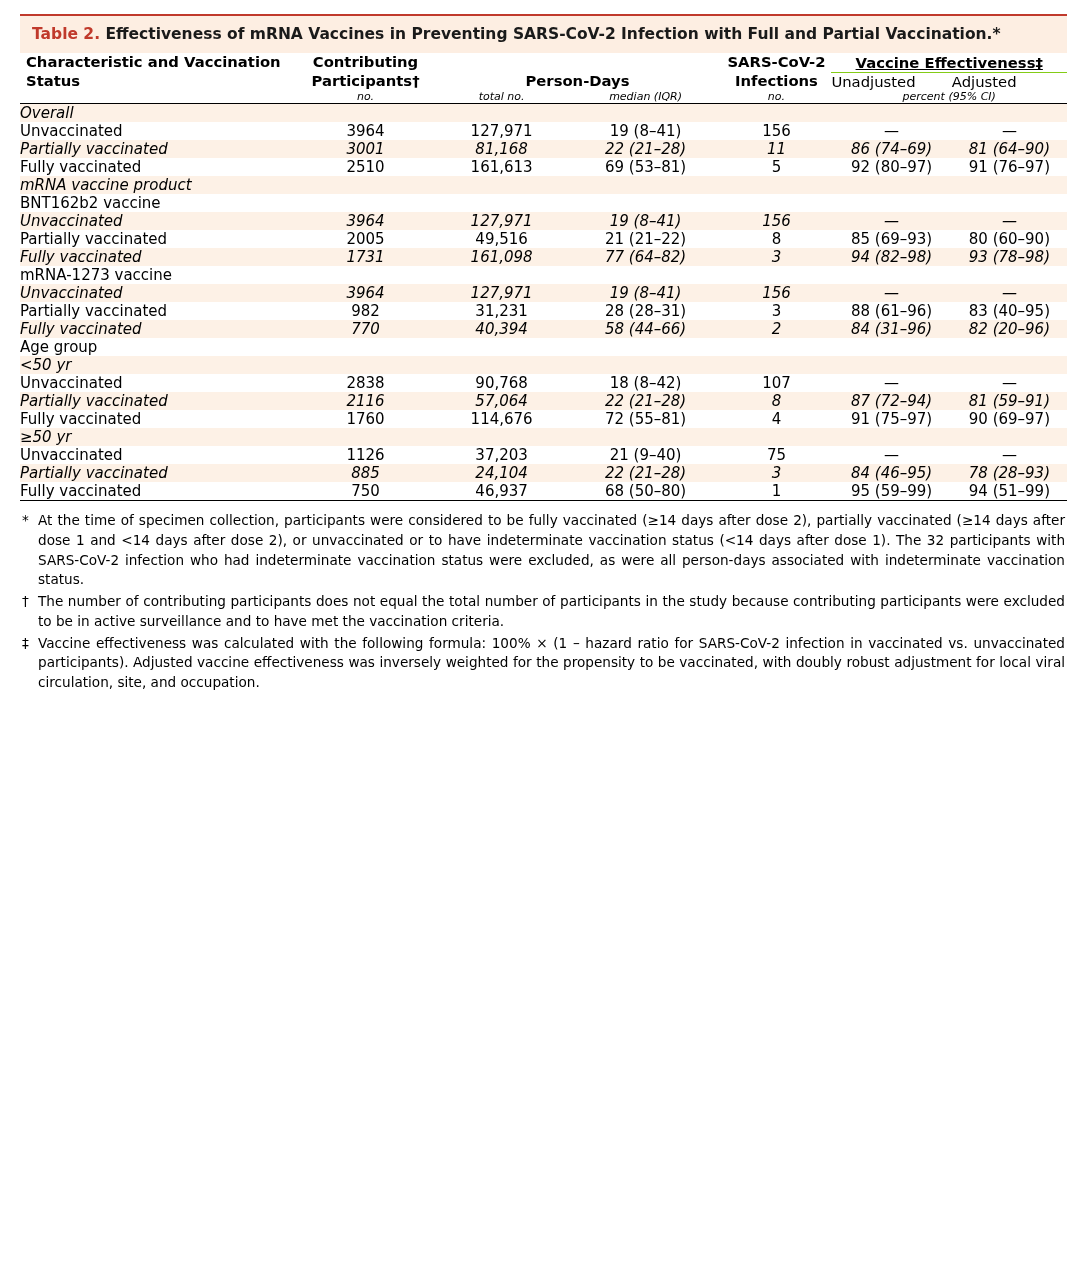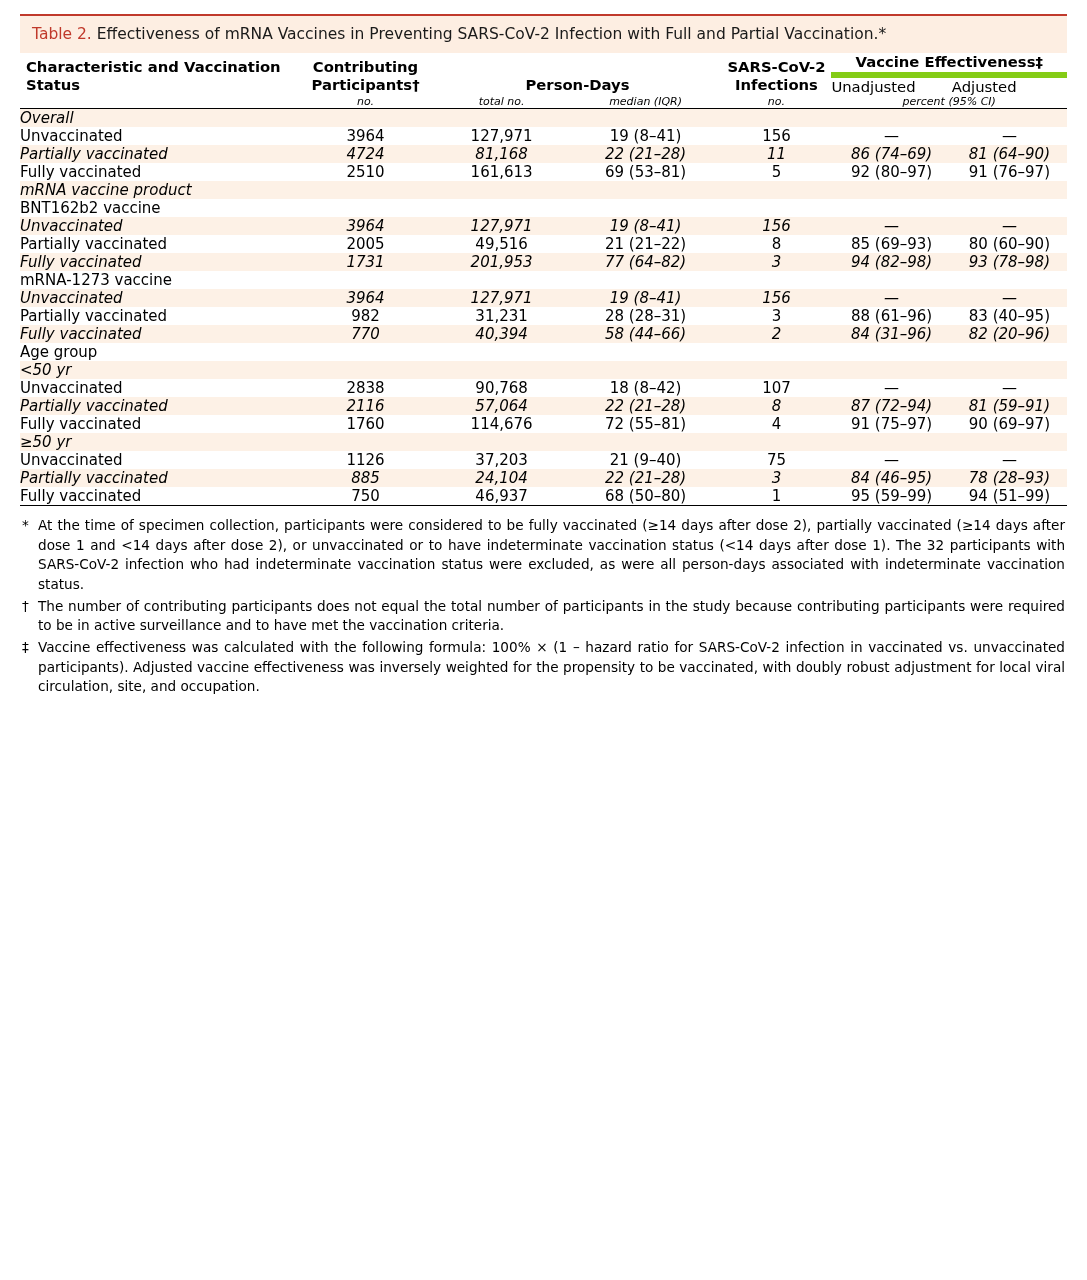--- a/index.html
+++ b/index.html
@@ -17,21 +17,21 @@
     margin: 0 auto;
     padding: 14px 0 0 0;
   }
   
   .title-bar {
     background: #fdeee2;
     border-top: 2px solid #c0392b;
     padding: 9px 12px 9px 12px;
     font-family: "DejaVu Sans", sans-serif;
     font-size: 15.5px;
-    font-weight: normal;
+    font-weight: bold;
     line-height: 1.25;
   }
   .title-label {
     color: #c0392b;
   }
   .title-text {
     color: #1a1a1a;
   }
   
   table.main {
@@ -67,21 +67,22 @@
     font-style: italic;
     font-size: 11px;
     padding: 8px 6px 6px 6px;
     text-align: center;
     border-bottom: 1px solid #000;
   }
   .unit-row td.left {
     text-align: left;
   }
   .ve-underline {
-    border-bottom: 6px solid #84cc16;
+    border-bottom: 1px solid #84cc16;
+    text-decoration: underline;
   }
   .data-row td {
     padding: 8px 6px 8px 6px;
     text-align: center;
     font-size: 15px;
     line-height: 1.2;
   }
   .data-row td.left {
     text-align: left;
   }
@@ -176,21 +177,21 @@
           <td class="left indent1">Unvaccinated</td>
           <td>3964</td>
           <td>127,971</td>
           <td>19 (8–41)</td>
           <td>156</td>
           <td>—</td>
           <td>—</td>
         </tr>
         <tr class="data-row shade">
           <td class="left indent1">Partially vaccinated</td>
-          <td>4724</td>
+          <td>3001</td>
           <td>81,168</td>
           <td>22 (21–28)</td>
           <td>11</td>
           <td>86 (74–69)</td>
           <td>81 (64–90)</td>
         </tr>
         <tr class="data-row">
           <td class="left indent1">Fully vaccinated</td>
           <td>2510</td>
           <td>161,613</td>
@@ -221,21 +222,21 @@
           <td>2005</td>
           <td>49,516</td>
           <td>21 (21–22)</td>
           <td>8</td>
           <td>85 (69–93)</td>
           <td>80 (60–90)</td>
         </tr>
         <tr class="data-row shade">
           <td class="left indent2">Fully vaccinated</td>
           <td>1731</td>
-          <td>201,953</td>
+          <td>161,098</td>
           <td>77 (64–82)</td>
           <td>3</td>
           <td>94 (82–98)</td>
           <td>93 (78–98)</td>
         </tr>
         <tr class="data-row">
           <td class="left indent1">mRNA-1273 vaccine</td>
           <td colspan="6">&nbsp;</td>
         </tr>
         <tr class="data-row shade">
@@ -334,21 +335,21 @@
       </tbody>
   </table>
 
   <div class="footnotes" id="footnotes">
       <div class="fn">
         <span class="fn-mark">*</span>
         <span class="fn-text">At the time of specimen collection, participants were considered to be fully vaccinated (≥14 days after dose 2), partially vaccinated (≥14 days after dose 1 and &lt;14 days after dose 2), or unvaccinated or to have indeterminate vaccination status (&lt;14 days after dose 1). The 32 participants with SARS-CoV-2 infection who had indeterminate vaccination status were excluded, as were all person-days associated with indeterminate vaccination status.</span>
       </div>
       <div class="fn">
         <span class="fn-mark">†</span>
-        <span class="fn-text">The number of contributing participants does not equal the total number of participants in the study because contributing participants were required to be in active surveillance and to have met the vaccination criteria.</span>
+        <span class="fn-text">The number of contributing participants does not equal the total number of participants in the study because contributing participants were excluded to be in active surveillance and to have met the vaccination criteria.</span>
       </div>
       <div class="fn">
         <span class="fn-mark">‡</span>
         <span class="fn-text">Vaccine effectiveness was calculated with the following formula: 100% × (1 – hazard ratio for SARS-CoV-2 infection in vaccinated vs. unvaccinated participants). Adjusted vaccine effectiveness was inversely weighted for the propensity to be vaccinated, with doubly robust adjustment for local viral circulation, site, and occupation.</span>
       </div>
     </div>
 
 </div>
 
 </body></html>

